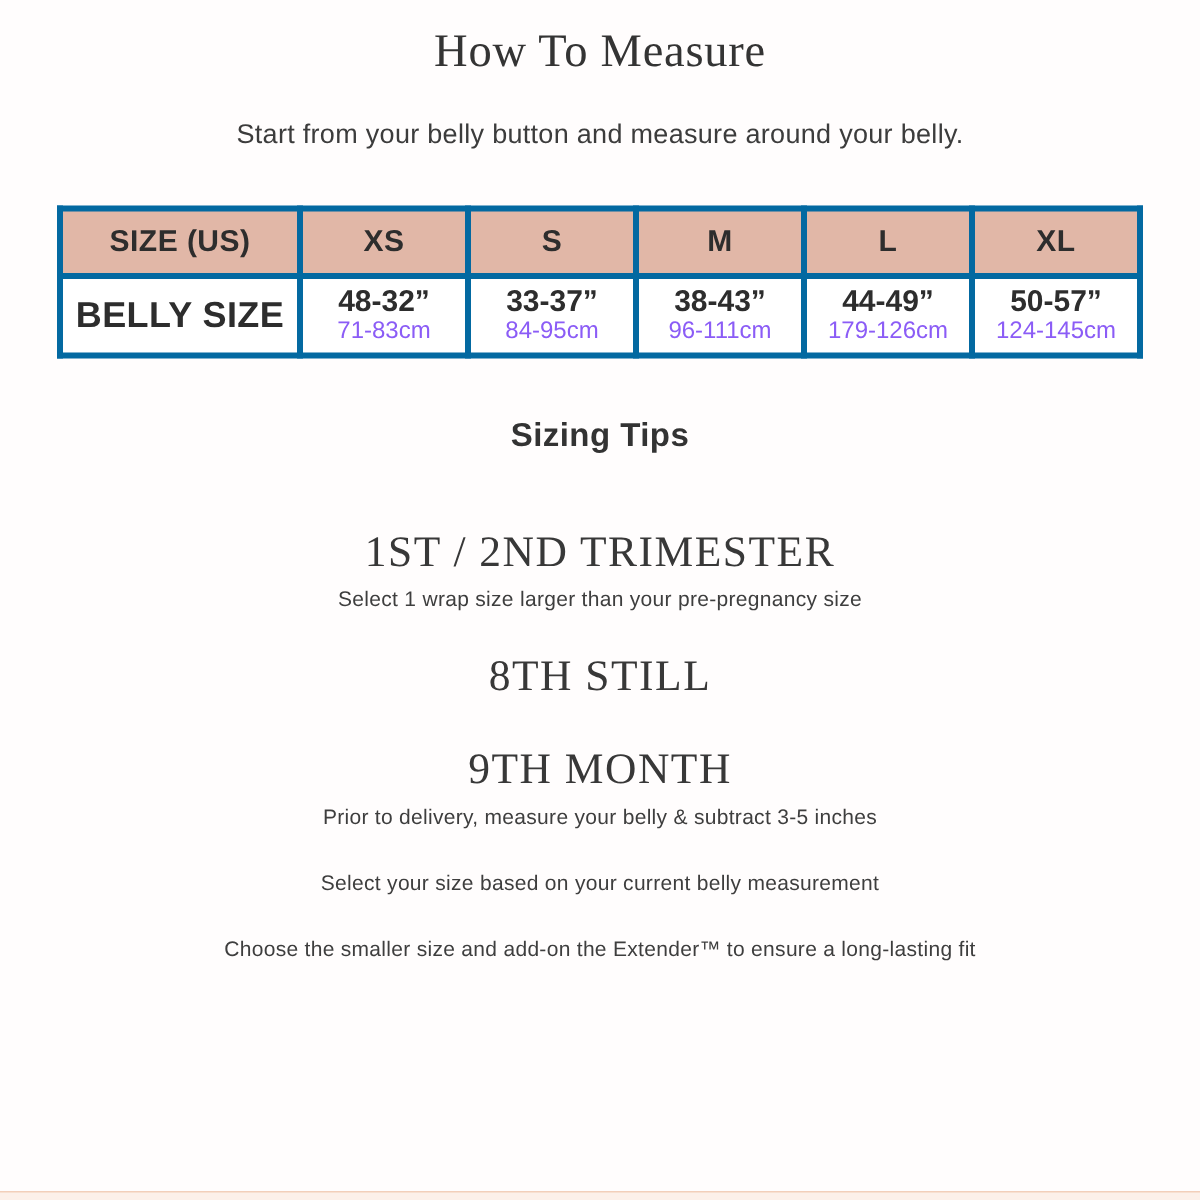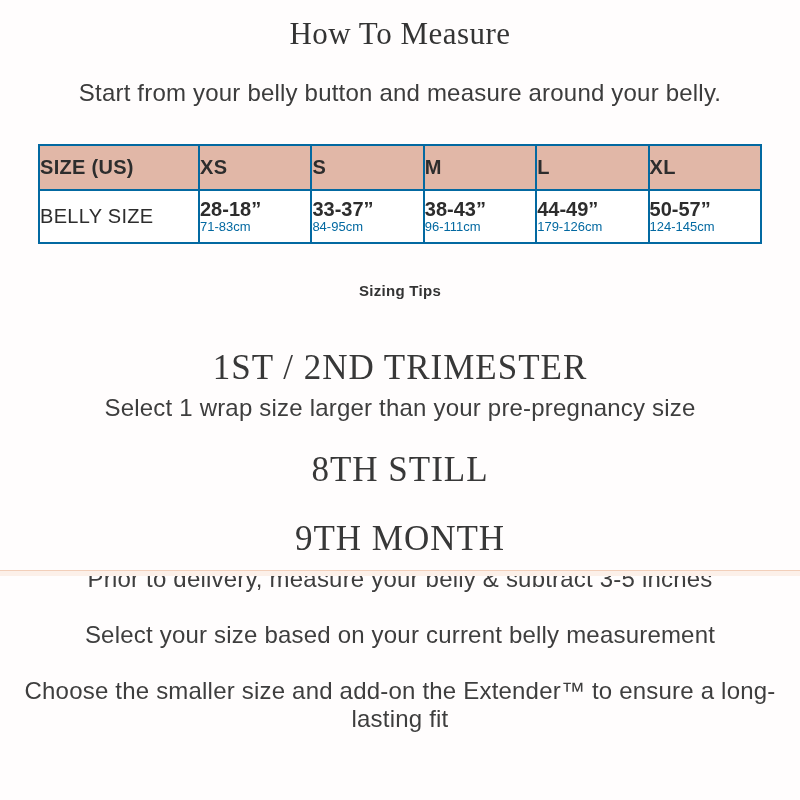--- a/index.html
+++ b/index.html
@@ -6,81 +6,81 @@
   html, body { width: 800px; height: 800px; }
   body {
     font-family: "Liberation Sans", sans-serif;
     background: #fffdfd;
     color: #3a3a3a;
     overflow: hidden;
   }
   .page {
     position: relative;
     width: 800px;
-    height: 576px;
+    height: 800px;
     text-align: center;
   }
   .title {
     padding-top: 16px;
     font-family: "Liberation Serif", serif;
     font-weight: 500;
     font-size: 31px;
     letter-spacing: 0.5px;
     color: #343434;
   }
   .subtitle {
     margin-top: 27px;
-    font-size: 24px;
+    font-size: 18px;
     letter-spacing: 0.2px;
     color: #3c3c3c;
   }
   table.size-table {
     margin: 37px auto 0 auto;
     width: 724px;
     border-collapse: collapse;
     table-layout: fixed;
   }
   table.size-table th, table.size-table td {
-    border: 2px solid #0369a1;
-    text-align: left;
+    border: 4px solid #0369a1;
+    text-align: center;
     vertical-align: middle;
   }
   table.size-table col.label-col { width: 160px; }
   table.size-table thead th {
     background: #e1b7a7;
     height: 45px;
     font-size: 20px;
     font-weight: bold;
     color: #2d2d2d;
     letter-spacing: 0.3px;
   }
   table.size-table tbody td { height: 53px; background: #ffffff; }
-  .row-label { font-size: 20px; font-weight: normal; color: #2d2d2d; letter-spacing: 0.3px; }
+  .row-label { font-size: 24px; font-weight: bold; color: #2d2d2d; letter-spacing: 0.3px; }
   .cell-in { font-size: 20px; font-weight: bold; color: #2d2d2d; line-height: 1.1; }
-  .cell-cm { font-size: 13px; font-weight: 400; color: #0369a1; line-height: 1.15; }
+  .cell-cm { font-size: 16px; font-weight: 400; color: #8b5cf6; line-height: 1.15; }
   .tips-heading {
     margin-top: 38px;
-    font-size: 15px;
+    font-size: 22px;
     font-weight: 600;
     letter-spacing: 0.3px;
     color: #333333;
   }
   .section { margin-top: 28px; }
   .section.first { margin-top: 49px; }
   .section-heading {
     font-family: "Liberation Serif", serif;
     font-weight: 500;
-    font-size: 35px;
+    font-size: 29px;
     letter-spacing: 1px;
     line-height: 1.15;
     color: #383838;
   }
   .section-desc {
     margin-top: 6px;
-    font-size: 24px;
+    font-size: 14px;
     letter-spacing: 0.2px;
     color: #3e3e3e;
   }
   .bottom-strip {
     position: absolute;
     left: 0; bottom: 0;
     width: 800px; height: 6px;
     background: #fcf0e9;
     border-top: 1px solid #f2cfba;
   }
@@ -111,21 +111,21 @@
         <th>L</th>
         <th>XL</th>
       </tr>
     </thead>
     <tbody>
       <tr>
         <td>
           <div class="row-label">BELLY SIZE</div>
         </td>
         <td>
-          <div class="cell-in">28-18”</div>
+          <div class="cell-in">48-32”</div>
           <div class="cell-cm">71-83cm</div>
         </td>
         <td>
           <div class="cell-in">33-37”</div>
           <div class="cell-cm">84-95cm</div>
         </td>
         <td>
           <div class="cell-in">38-43”</div>
           <div class="cell-cm">96-111cm</div>
         </td>

